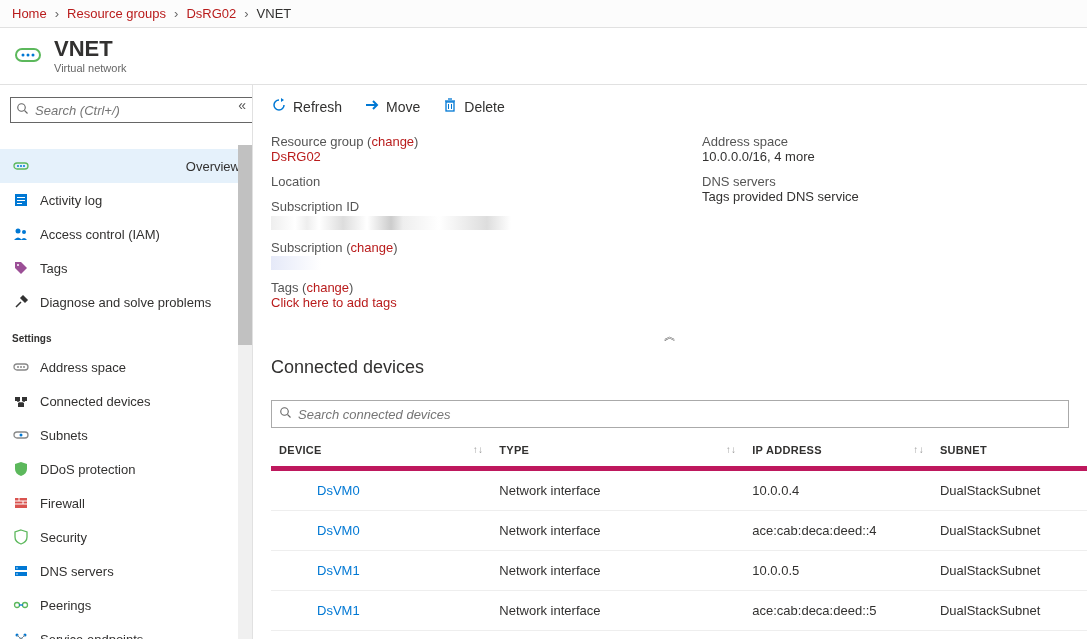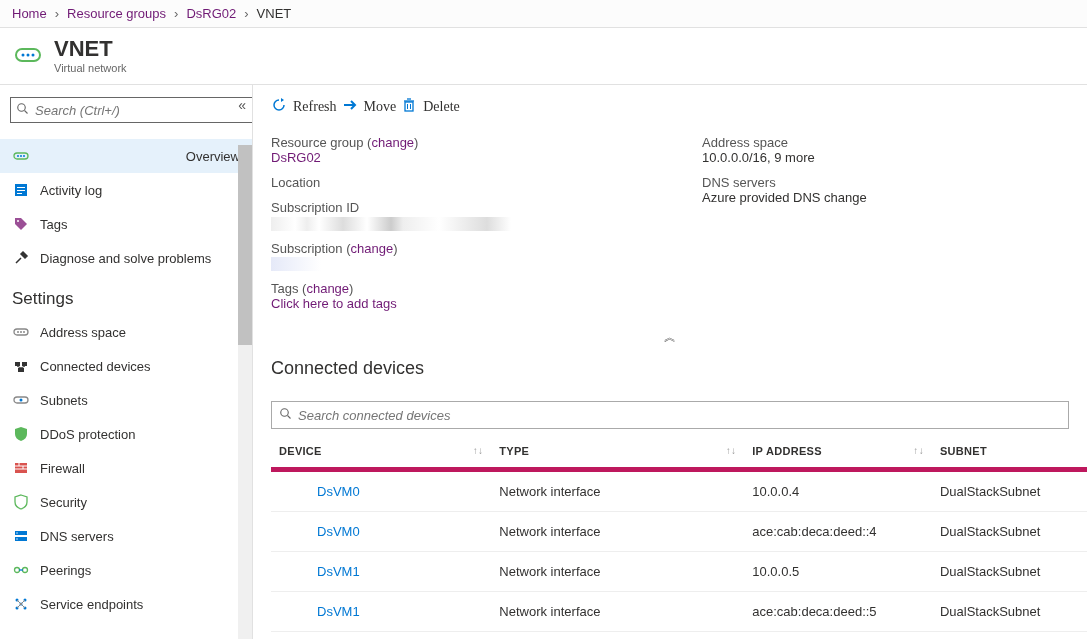--- a/index.html
+++ b/index.html
@@ -1,44 +1,44 @@
 <!DOCTYPE html>
 <html><head>
 <meta charset="utf-8">
 <style>
 * { box-sizing: border-box; margin: 0; padding: 0; }
 body { font-family: "Segoe UI", Arial, sans-serif; font-size: 13px; color: #323130; background: #fff; width: 1087px; height: 639px; overflow: hidden; }
-a { color: #701a75; text-decoration: none; cursor: pointer; }
+a { color: #b91c1c; text-decoration: none; cursor: pointer; }
 
 .breadcrumb { display: flex; align-items: center; padding: 6px 12px; font-size: 13px; border-bottom: 1px solid #e1e1e1; height: 28px; background: #fcfcfc; }
 .breadcrumb span.sep { margin: 0 8px; color: #666; }
 
 .header { display: flex; align-items: center; padding: 8px 12px 10px; border-bottom: 1px solid #e1e1e1; }
 .header-icon { width: 32px; height: 32px; display: flex; align-items: center; justify-content: center; margin-right: 10px; }
 .header-title { font-size: 22px; font-weight: 600; }
 .header-sub { font-size: 11px; color: #666; }
 
 .body { display: flex; height: calc(639px - 28px - 48px); }
 .sidebar { width: 253px; border-right: 1px solid #e1e1e1; position: relative; background: #fff; overflow: hidden; }
 .sidebar-scrollbar { position: absolute; right: 0; top: 60px; width: 14px; bottom: 0; background: #f0f0f0; }
 .sidebar-scrollthumb { position: absolute; top: 0; width: 14px; height: 200px; background: #c1c1c1; right: 0; }
 
 .collapse-btn { position: absolute; top: 12px; right: 6px; font-size: 14px; color: #555; cursor: pointer; }
 
-.search-box { margin: 12px 10px 16px; width: 254px; height: 26px; border: 1px solid #666; display: flex; align-items: center; padding: 0 6px; }
+.search-box { margin: 12px 10px 26px; width: 254px; height: 26px; border: 1px solid #666; display: flex; align-items: center; padding: 0 6px; }
 .search-box input { border: none; outline: none; width: 100%; font-style: italic; font-size: 13px; color: #666; }
 .search-box .sicon { margin-right: 6px; color: #666; }
 
 .nav-item { display: flex; align-items: center; height: 34px; padding: 0 12px; cursor: pointer; font-size: 13px; }
 .nav-item.active { background: #e5f1fb; justify-content: space-between; }
 .nav-item .nicon { width: 18px; height: 18px; margin-right: 10px; display: flex; align-items: center; justify-content: center; }
-.nav-section { padding: 14px 12px 6px; font-size: 17px; font-weight: 400; color: #323130; }
+.nav-section { padding: 14px 12px 6px; font-size: 10px; font-weight: 700; color: #323130; }
 
 .content { flex: 1; overflow: auto; padding: 0; }
-.toolbar { display: flex; align-items: center; padding: 12px 18px; gap: 5px; font-family: Liberation Serif, serif; }
+.toolbar { display: flex; align-items: center; padding: 12px 18px; gap: 22px; }
 .tbtn { display: flex; align-items: center; gap: 6px; cursor: pointer; font-size: 14px; }
 .tbtn .ticon { color: #0078d4; }
 
 .essentials { display: flex; padding: 6px 18px 0; gap: 64px; }
 .ecol { flex: 1; }
 .erow { margin-bottom: 10px; }
 .elabel { font-size: 13px; color: #555; }
 .evalue { font-size: 13px; color: #323130; }
 .redact { display: inline-block; width: 50px; height: 14px; background: linear-gradient(90deg,#e5e9f8,#fff); vertical-align: middle; }
 .redact2 { display: inline-block; width: 240px; height: 14px; background: linear-gradient(90deg,#eee 0%, #fff 10%, #eee 15%, #fff 20%, #ddd 30%, #fff 40%, #ccc 50%, #eee 55%, #fff 70%, #eee 80%, #ddd 90%, #fff 100%); vertical-align: middle; }
@@ -114,20 +114,31 @@
             <rect x="4" y="5" width="8" height="1" fill="#fff"></rect>
             <rect x="4" y="8" width="8" height="1" fill="#fff"></rect>
             <rect x="4" y="11" width="5" height="1" fill="#fff"></rect>
           </svg>
         </span>
       <span>Activity log</span>
     </div>
     <div class="nav-item">
       <span class="nicon">
           <svg width="16" height="16">
+            <circle cx="5" cy="5" r="2.5" fill="#0078d4"></circle>
+            <circle cx="11" cy="6" r="2" fill="#0078d4"></circle>
+            <path d="M1 14 Q5 9 9 14 Z" fill="#0078d4"></path>
+            <path d="M8 14 Q11 10 14 14 Z" fill="#0078d4"></path>
+          </svg>
+        </span>
+      <span>Access control (IAM)</span>
+    </div>
+    <div class="nav-item">
+      <span class="nicon">
+          <svg width="16" height="16">
             <path d="M2 2 L8 2 L14 8 L8 14 L2 8 Z" fill="#9b4f96"></path>
             <circle cx="5" cy="5" r="1" fill="#fff"></circle>
           </svg>
         </span>
       <span>Tags</span>
     </div>
     <div class="nav-item">
       <span class="nicon">
           <svg width="16" height="16">
             <path d="M3 13 L8 8 M10 2 L14 6 L12 8 L8 4 Z" stroke="#333" stroke-width="1.5" fill="#333"></path>
@@ -287,25 +298,25 @@
           <div class="evalue"><span class="redact"></span></div>
         </div>
         <div class="erow">
           <div class="elabel"><span>Tags</span> (<a>change</a>)</div>
           <div class="evalue"><a>Click here to add tags</a></div>
         </div>
       </div>
       <div class="ecol">
         <div class="erow">
           <div class="elabel">Address space</div>
-          <div class="evalue">10.0.0.0/16, 9 more</div>
+          <div class="evalue">10.0.0.0/16, 4 more</div>
         </div>
         <div class="erow">
           <div class="elabel">DNS servers</div>
-          <div class="evalue">Azure provided DNS change</div>
+          <div class="evalue">Tags provided DNS service</div>
         </div>
       </div>
     </div>
 
     <div class="expand-bar">
       <span>︽</span>
     </div>
 
     <div class="section-title">Connected devices</div>
     <div class="dev-search">

